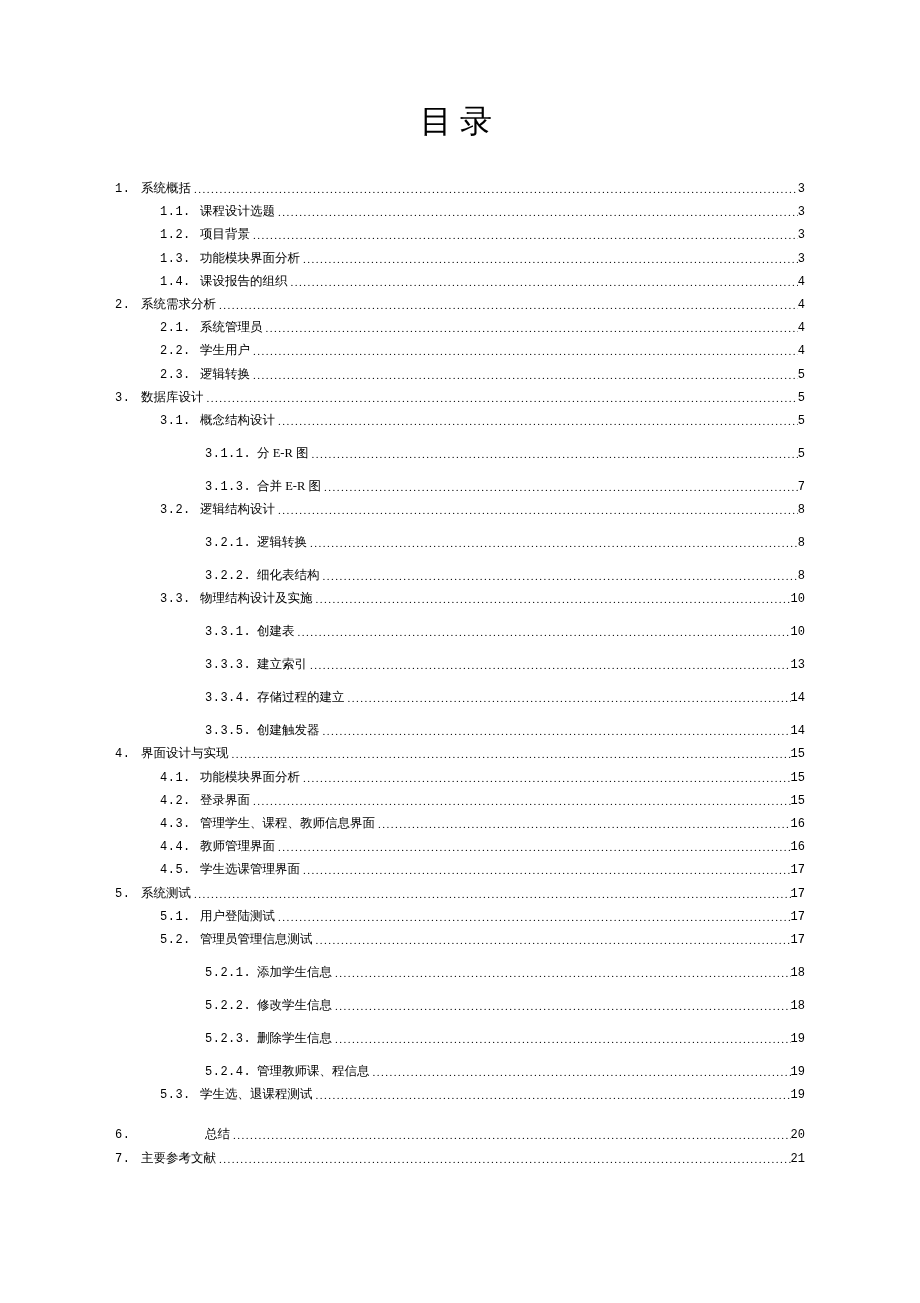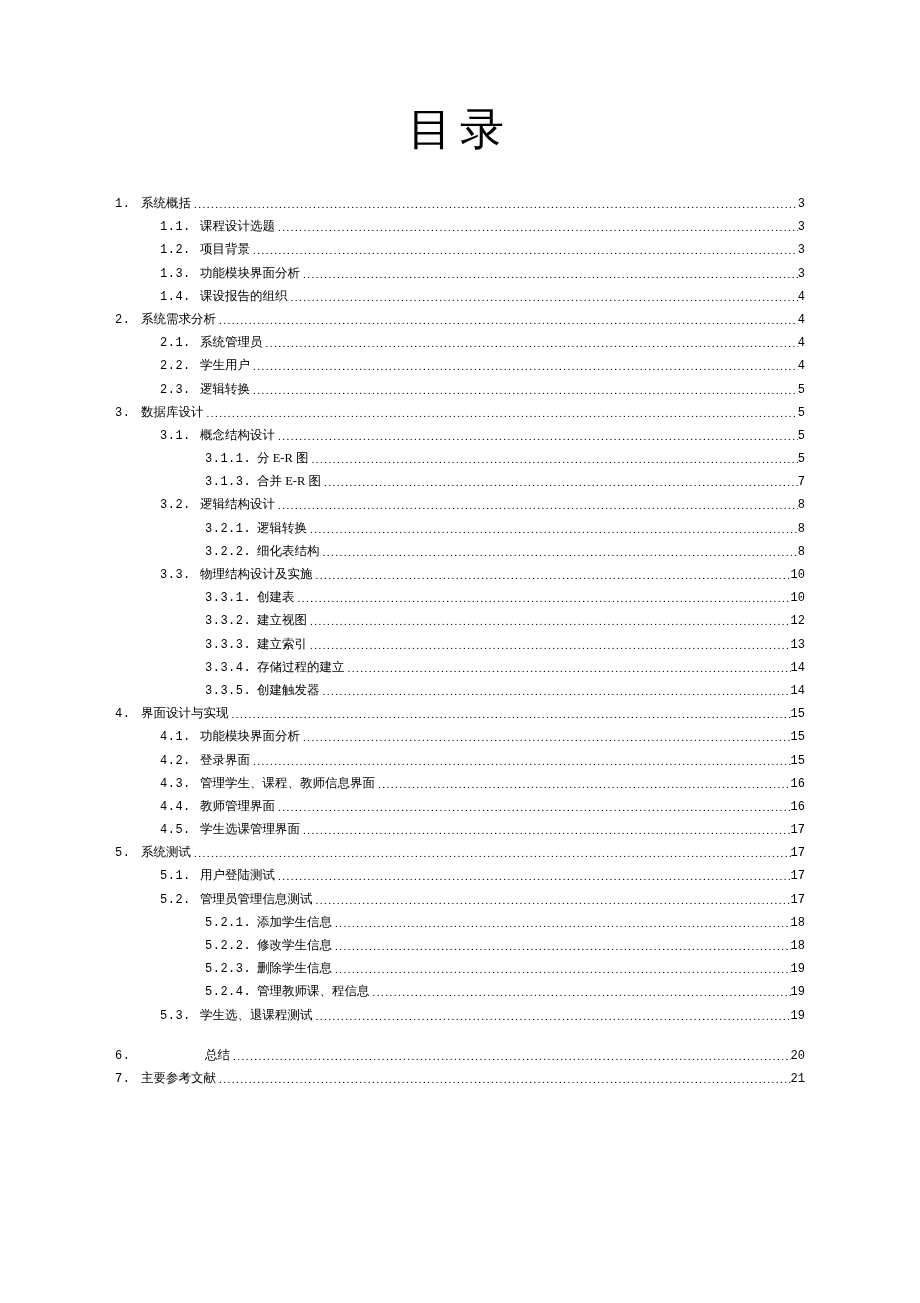--- a/index.html
+++ b/index.html
@@ -10,21 +10,21 @@
     body {
       background: #ffffff;
       width: 920px;
       height: 1303px;
       font-family: "SimSun", "宋体", serif;
       color: #000;
       padding: 100px 115px 60px 115px;
     }
     .title {
       text-align: center;
-      font-size: 44px;
+      font-size: 32px;
       letter-spacing: 8px;
       font-weight: normal;
       margin-bottom: 38px;
       font-family: "SimSun", "宋体", serif;
     }
     .toc {
       font-size: 12.5px;
       line-height: 1;
     }
     .toc-row {
@@ -55,21 +55,21 @@
     .toc-dots::after {
       content: "..................................................................................................................................................................";
     }
     .toc-page {
       flex: 0 0 auto;
       font-family: "Courier New", monospace;
       font-size: 12px;
     }
     .l1 { padding-left: 0px; }
     .l2 { padding-left: 45px; }
-    .l3 { padding-left: 90px; }
+    .l3 { padding-left: 90px; margin-top: 20px; }
     .l1 .toc-num { min-width: 22px; }
     .l2 .toc-num { min-width: 36px; }
     .l3 .toc-num { min-width: 48px; }
     .special-6 .toc-text {
       padding-left: 68px;
       margin-top: 17px;
     }
   </style>
 </head>
 <body>
@@ -179,26 +179,20 @@
       <span class="toc-dots"></span>
       <span class="toc-page">10</span>
     </div>
     <div class="toc-row l3">
       <span class="toc-num">3.3.1.</span>
       <span class="toc-text">创建表</span>
       <span class="toc-dots"></span>
       <span class="toc-page">10</span>
     </div>
     <div class="toc-row l3">
-      <span class="toc-num">3.3.2.</span>
-      <span class="toc-text">建立视图 </span>
-      <span class="toc-dots"></span>
-      <span class="toc-page">12</span>
-    </div>
-    <div class="toc-row l3">
       <span class="toc-num">3.3.3.</span>
       <span class="toc-text">建立索引 </span>
       <span class="toc-dots"></span>
       <span class="toc-page">13</span>
     </div>
     <div class="toc-row l3">
       <span class="toc-num">3.3.4.</span>
       <span class="toc-text">存储过程的建立</span>
       <span class="toc-dots"></span>
       <span class="toc-page">14</span>

